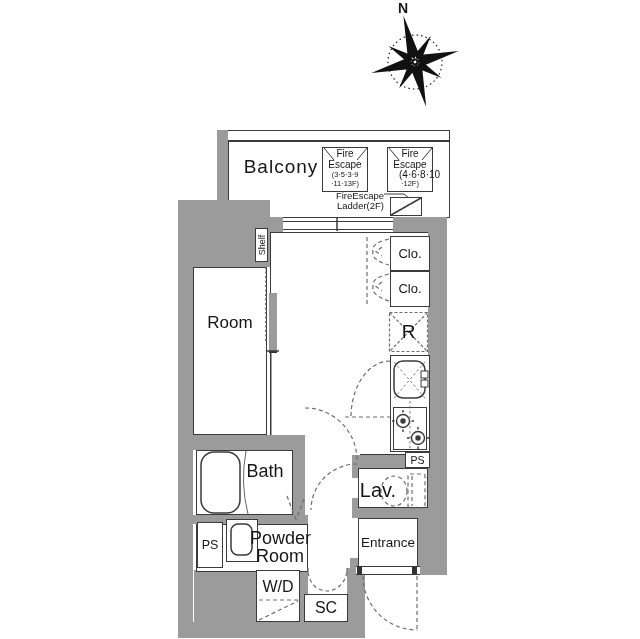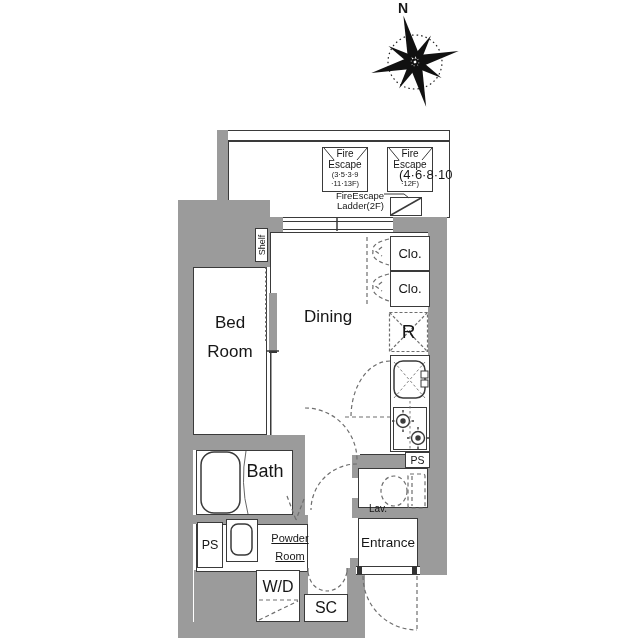--- a/index.html
+++ b/index.html
@@ -133,63 +133,62 @@
         <path d="M412,476 L412,506"></path>
       </g>
       <path d="M259,600 L298,600 M259,620 L298,601"></path>
       <path d="M308,568 L308,572 M347,568 L347,572 M308,572 Q311,590 327,591 M347,572 Q343,590 327,591"></path>
       <path d="M363,576 A54,54 0 0 0 417,630 M417,576 L417,630"></path>
     </g>
   </svg>
 
   <div class="lbl" style="left:394px;top:0px;width:18px;font-size:14px;font-weight:bold;">N</div>
 
+  <div class="lbl" style="left:238px;top:156px;width:86px;font-size:19px;letter-spacing:1px;">Balcony</div>
 
   <div class="lbl" style="left:322px;top:149px;width:46px;font-size:10px;line-height:10.5px;">
     <span style="display:block">Fire</span>
     <span style="display:block">Escape</span>
     <span style="display:block;font-size:7.5px;line-height:9px;">(3·5·3·9</span>
     <span style="display:block;font-size:7.5px;line-height:9px;">·11·13F)</span>
   </div>
   <div class="lbl" style="left:387px;top:149px;width:46px;font-size:10px;line-height:10.5px;">
     <span style="display:block">Fire</span>
     <span style="display:block">Escape</span>
-    <span style="display:block;font-size:13px;line-height:9px;padding-left:12px;">(4·6·8·10</span>
+    <span style="display:block;font-size:10px;line-height:9px;padding-left:12px;">(4·6·8·10</span>
     <span style="display:block;font-size:7.5px;line-height:9px;">·12F)</span>
   </div>
   <div class="lbl" style="left:318px;top:191px;width:66px;font-size:9.5px;line-height:10px;text-align:right;">
     <span style="display:block">FireEscape</span>
     <span style="display:block">Ladder(2F)</span>
   </div>
 
   <div class="lbl" style="left:241px;top:239px;width:41px;height:12px;font-size:9px;line-height:12px;transform:rotate(-90deg);">Shelf</div>
 
   <div class="lbl" style="left:193px;top:308px;width:74px;font-size:17px;line-height:29px;">
-    <span style="display:block">Bed</span>
     <span style="display:block">Room</span>
   </div>
 
   <div class="lbl" style="left:272px;top:302px;width:112px;font-size:17px;line-height:29px;">
-    <span style="display:block">Dining</span>
   </div>
 
   <div class="lbl" style="left:390px;top:236px;width:40px;font-size:13px;line-height:35px;">Clo.</div>
   <div class="lbl" style="left:390px;top:271px;width:40px;font-size:13px;line-height:36px;">Clo.</div>
   <div class="lbl" style="left:389px;top:312px;width:39px;font-size:19px;line-height:40px;">R</div>
   <div class="lbl" style="left:405px;top:452px;width:25px;font-size:10.5px;line-height:16px;">PS</div>
-  <div class="lbl" style="left:356px;top:479px;width:44px;font-size:10px;margin-top:24px;">Lav.</div>
+  <div class="lbl" style="left:356px;top:479px;width:44px;font-size:20px;">Lav.</div>
   <div class="lbl" style="left:356px;top:535px;width:64px;font-size:13.5px;text-align:center;">Entrance</div>
 
   <div class="lbl" style="left:228px;top:458px;width:74px;font-size:18px;line-height:26px;">
     <span style="display:block">Bath</span>
   </div>
 
   <div class="lbl" style="left:197px;top:522px;width:26px;font-size:12.5px;line-height:46px;">PS</div>
 
-  <div class="lbl" style="left:260px;top:530px;width:60px;font-size:11px;line-height:17.5px;text-decoration:underline;">
+  <div class="lbl" style="left:250px;top:530px;width:60px;font-size:18px;line-height:17.5px;">
     <span style="display:block">Powder</span>
     <span style="display:block">Room</span>
   </div>
 
   <div class="lbl" style="left:256px;top:578px;width:44px;font-size:16px;">W/D</div>
   <div class="lbl" style="left:304px;top:594px;width:44px;font-size:16px;line-height:28px;">SC</div>
 
 </div>
 
 </body></html>

